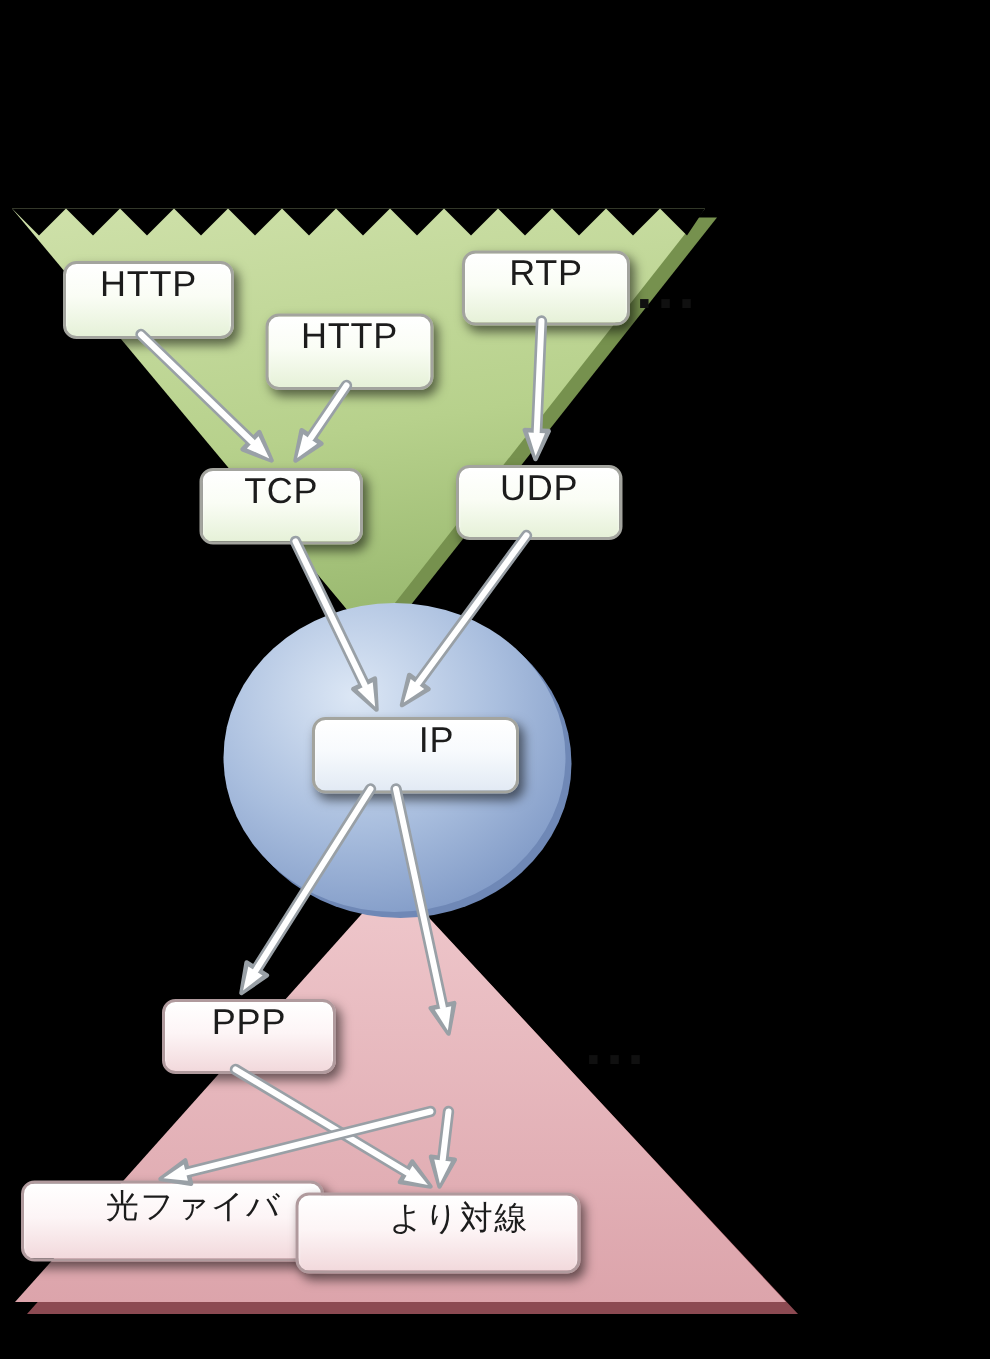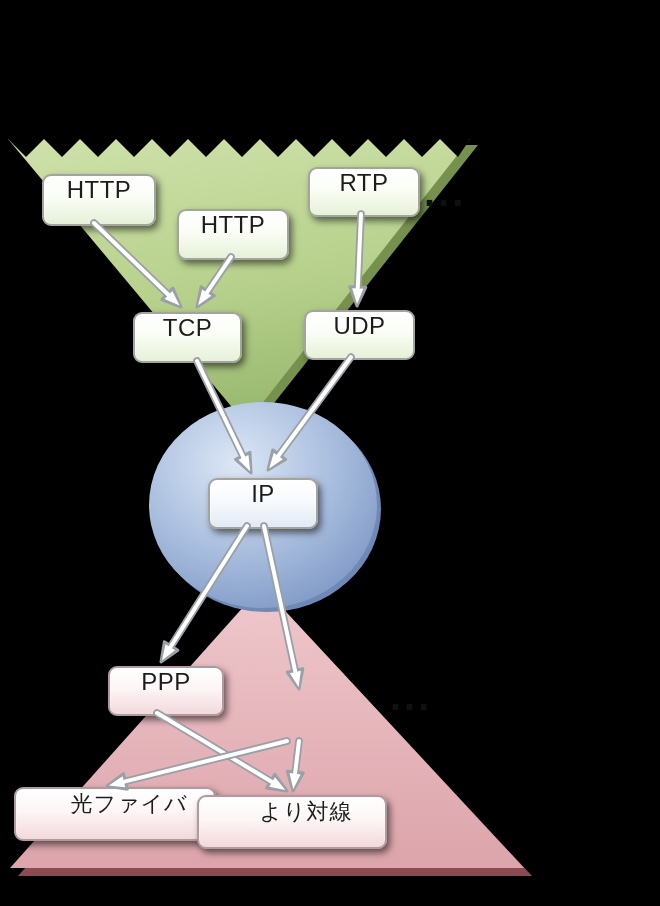--- a/index.html
+++ b/index.html
@@ -9,21 +9,21 @@
   }
   .layer{position:absolute;left:0;top:0;}
   .node{
     position:absolute;display:flex;align-items:flex-start;justify-content:center;
     border-radius:9px;font-weight:400;font-size:24px;color:#1c1c1c;letter-spacing:.5px;
     border:2px solid #a3a49e;
     box-shadow:3px 4px 7px rgba(0,0,0,.55), inset 0 2px 2px rgba(255,255,255,.95);
     z-index:2;
   }
   .tint-green{background:linear-gradient(180deg,#ffffff 0%,#fafdf5 45%,#e6f1d8 100%);}
-  .tint-blue{background:linear-gradient(180deg,#ffffff 0%,#f7fafd 45%,#e2eaf4 100%);}
+  .tint-blue{background:linear-gradient(180deg,#ffffff 0%,#f7fafd 45%,#e2eaf4 100%);padding-left:28px;}
   .tint-pink{background:linear-gradient(180deg,#ffffff 0%,#fdf5f6 45%,#f2d9dc 100%);border-color:#b09a9d;}
   .jp{font-size:22px;letter-spacing:1px;padding-left:28px;}
   .dots{
     position:absolute;color:#101010;font-weight:900;font-size:40px;
     letter-spacing:3px;line-height:1;z-index:2;
   }
   #arrows{pointer-events:none;z-index:3;}
   #shapes{z-index:0;}
 </style>
 </head>

